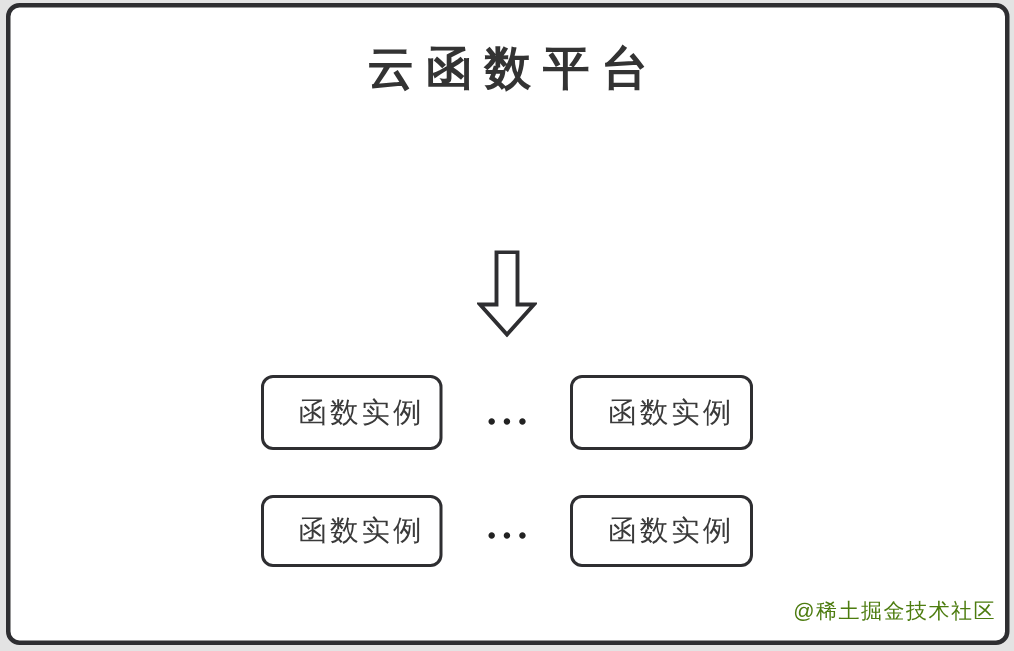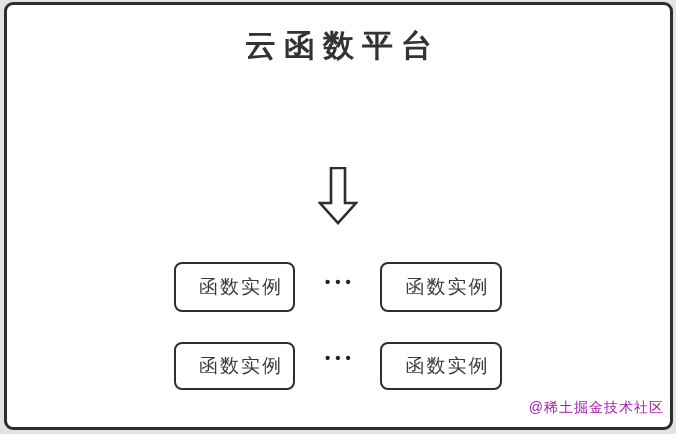--- a/index.html
+++ b/index.html
@@ -75,21 +75,20 @@
     border-radius: 8px;
     background: #ffffff;
     display: flex;
     align-items: center;
     justify-content: center;
     font-size: 19px;
     letter-spacing: 2px;
     padding-left: 13px;
     box-sizing: border-box;
     color: #3a3a3a;
-    margin-top: 12px;
   }
   .box-r1-l { left: 167px; top: 245px; }
   .box-r1-r { left: 373px; top: 245px; width: 122px; }
   .box-r2-l { left: 167px; top: 325px; height: 48px; }
   .box-r2-r { left: 373px; top: 325px; width: 122px; height: 48px; }
   .dots {
     position: absolute;
     left: 311px;
     width: 40px;
     height: 28px;
@@ -104,21 +103,21 @@
     color: #222222;
   }
   .dots-r1 { top: 262px; }
   .dots-r2 { top: 338px; }
   .watermark {
     position: absolute;
     right: 6px;
     bottom: 10px;
     font-size: 14px;
     letter-spacing: 1px;
-    color: #a21caf;
+    color: #4d7c0f;
   }
 </style>
 </head>
 <body>
 
 <div class="card">
 
   <div class="title">云函数平台</div>
 
 

